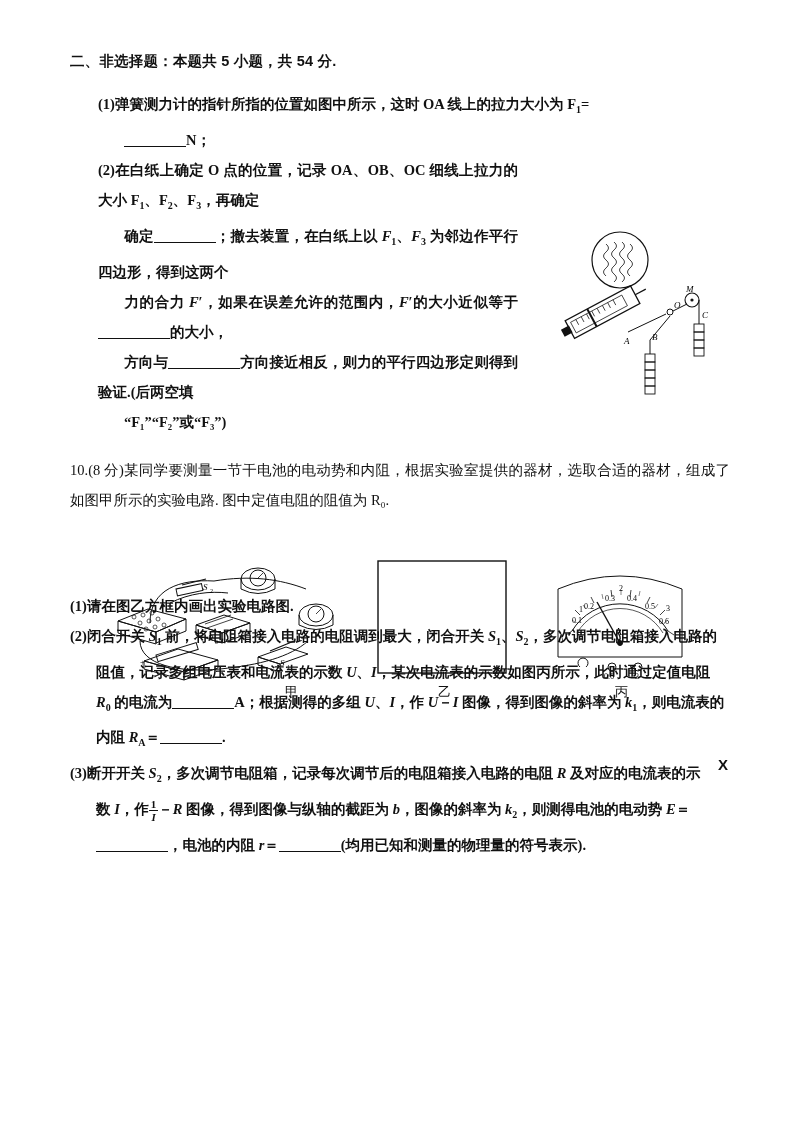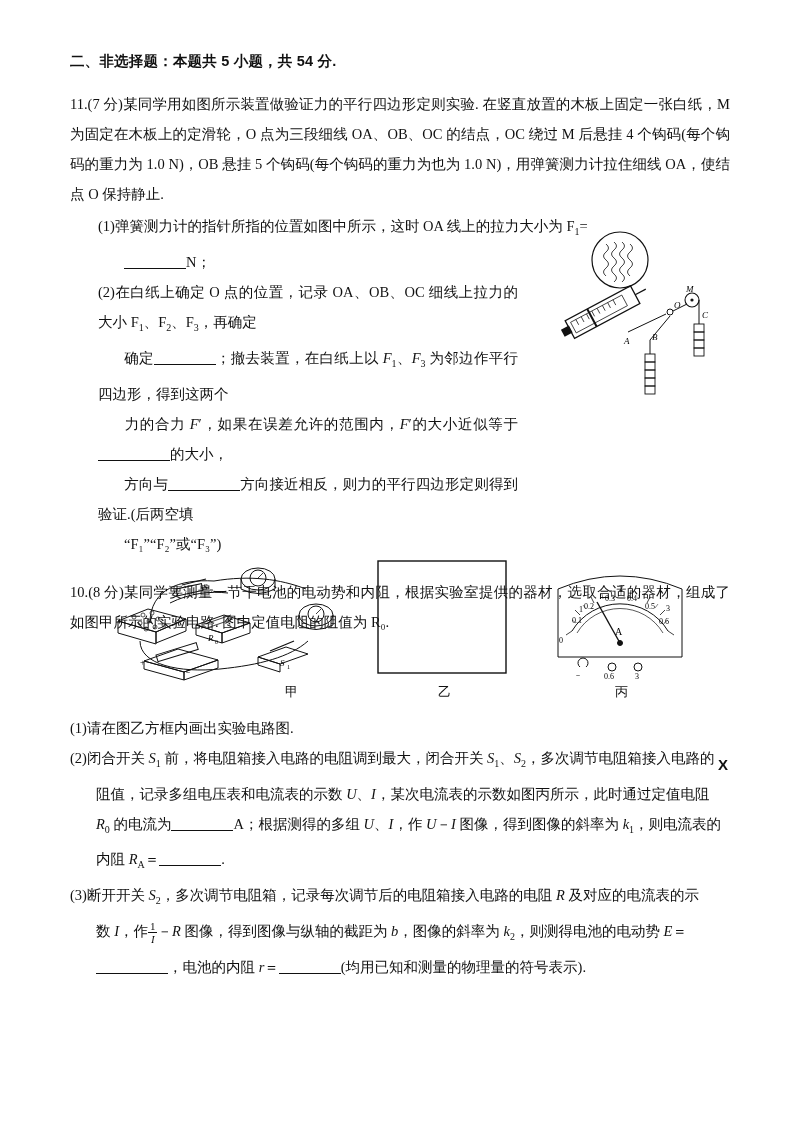--- a/index.html
+++ b/index.html
@@ -30,20 +30,21 @@
     letter-spacing: 0.2px;
     margin-bottom: 18px;
   }
   .q {
     margin-bottom: 6px;
   }
   .q-body {
     font-size: 14.5px;
     line-height: 30px;
     text-align: justify;
+    font-weight: bold;
   }
   .q-head {
     font-size: 14.5px;
     line-height: 30px;
     text-align: justify;
   }
   .indent {
     padding-left: 28px;
   }
   .it { font-style: italic; font-family: "Liberation Serif", serif; }
@@ -106,23 +107,20 @@
   .frac .den { display: block; padding: 0 2px; }
 </style>
 </head>
 <body>
 
 <div class="page">
 
   <div class="section-title">二、非选择题：本题共 5 小题，共 54 分.</div>
 
   <div class="q">
-    <div class="q-head">
-      <span>11.</span><span>(7 分)</span><span>某同学用如图所示装置做验证力的平行四边形定则实验. 在竖直放置的木板上固定一张白纸，M 为固定在木板上的定滑轮，O 点为三段细线 OA、OB、OC 的结点，OC 绕过 M 后悬挂 4 个钩码(每个钩码的重力为 1.0 N)，OB 悬挂 5 个钩码(每个钩码的重力为也为 1.0 N)，用弹簧测力计拉住细线 OA，使结点 O 保持静止.</span>
-    </div>
 
     <div class="q-body indent" style="margin-top:2px;">
       <span>(1)</span><span>弹簧测力计的指针所指的位置如图中所示，这时 OA 线上的拉力大小为 F</span><sub>1</sub><span>=</span>
       <br>
       <span style="display:inline-block;width:26px;"></span><span class="blank"></span><span>N；</span>
     </div>
 
     <div class="q-body indent" style="width:420px;">
       <span>(2)</span><span>在白纸上确定 O 点的位置，记录 OA、OB、OC 细线上拉力的大小 F</span><sub>1</sub><span>、F</span><sub>2</sub><span>、F</span><sub>3</sub><span>，再确定</span><br>
       <span style="display:inline-block;width:26px;"></span>确定<span class="blank"></span>；撤去装置，在白纸上以 <span class="it">F</span><sub>1</sub>、<span class="it">F</span><sub>3</sub> 为邻边作平行四边形，得到这两个<br>

